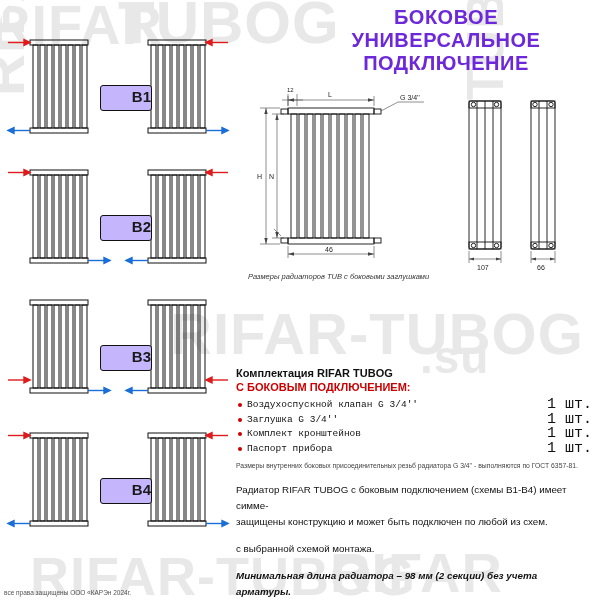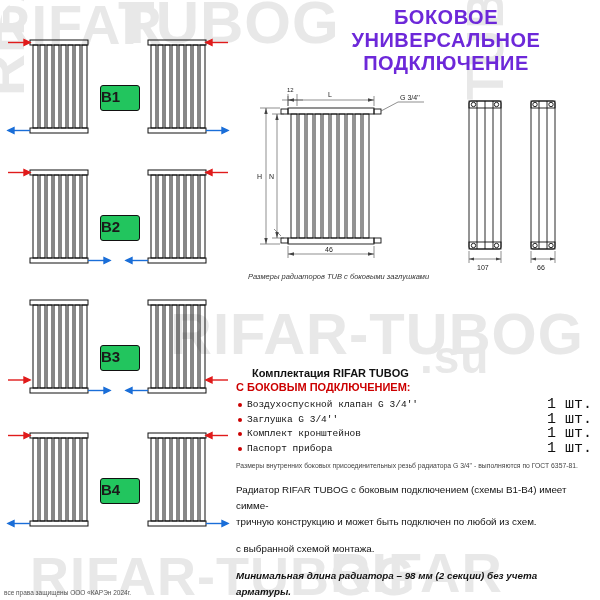--- a/index.html
+++ b/index.html
@@ -58,28 +58,29 @@
   
   .scheme {
     position: absolute;
     z-index: 4;
   }
 
   .label-box {
     position: absolute;
     border: 1.6px solid #111;
     border-radius: 3px;
-    background: #22c55e;
+    background: #c4b5fd;
     font-size: 15px;
     font-weight: bold;
-    text-align: left;
+    text-align: right;
     line-height: 22px;
     width: 38px;
     height: 24px;
     z-index: 6;
+    padding-left: 12px;
   }
 
   
   .mid-drawing {
     position: absolute;
     left: 248px; top: 86px;
     width: 210px; height: 175px;
     z-index: 4;
   }
   .mid-caption {
@@ -106,21 +107,20 @@
     position: absolute;
     left: 236px; top: 366px;
     width: 356px;
     z-index: 5;
   }
   .tb-title {
     font-size: 11px;
     font-weight: bold;
     color: #111;
     line-height: 14px;
-    margin-left: 16px;
   }
   .tb-title-red {
     font-size: 11px;
     font-weight: bold;
     color: #cc0000;
     line-height: 14px;
     margin-bottom: 4px;
   }
   .tb-list {
     margin: 2px 0 0 0;
@@ -567,21 +567,21 @@
         <span class="bullet"></span>
         <span>Паспорт прибора</span>
         <span class="qty">1 шт.</span>
       </li>
     </ul>
 
     <div class="tb-note">Размеры внутренних боковых присоединительных резьб радиатора G 3/4'' - выполняются по ГОСТ 6357-81.</div>
 
     <div class="tb-para">
       <div>Радиатор RIFAR TUBOG с боковым подключением (схемы В1-В4) имеет симме-</div>
-      <div>тричную конструкцию и может быть подключен по любой из схем.</div>
+      <div>защищены конструкцию и может быть подключен по любой из схем.</div>
     </div>
     <div class="tb-para">
       <div>с выбранной схемой монтажа.</div>
     </div>
     <div class="tb-para b">Минимальная длина радиатора – 98 мм (2 секции) без учета арматуры.</div>
   </div>
 
   <div class="footer">все права защищены ООО «КАРЭн 2024г.</div>
 
 </div>

